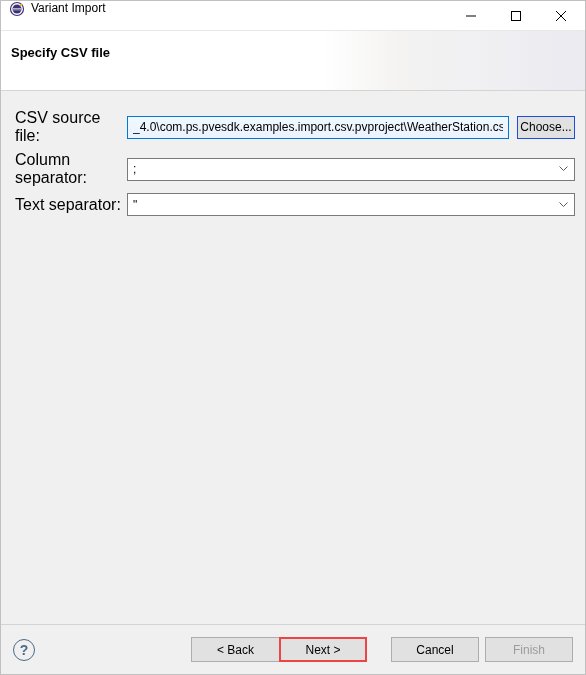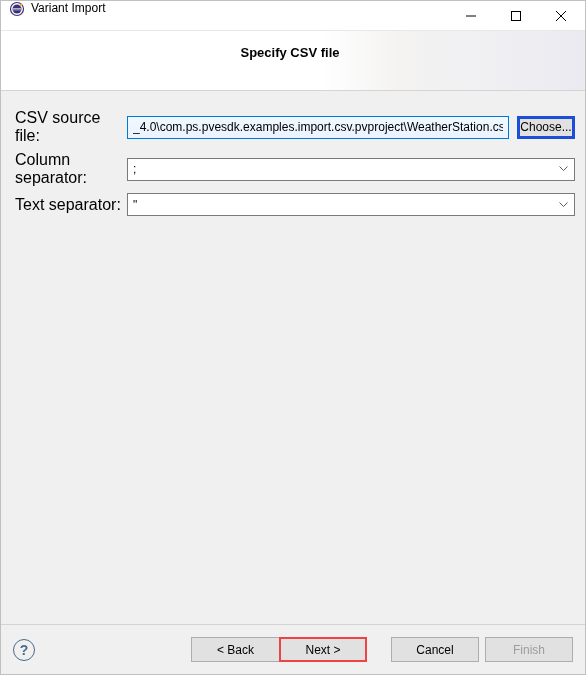--- a/index.html
+++ b/index.html
@@ -54,21 +54,20 @@
     }
     .titlebar-btn svg {
       width: 10px;
       height: 10px;
     }
     .header-area {
       height: 60px;
       background: linear-gradient(90deg, #ffffff 0%, #ffffff 55%, #f4f3f2 68%, #ebeaf1 100%);
       border-bottom: 1px solid #d4d4d4;
       padding: 14px 16px 0 10px;
-      text-align: center;
     }
     .header-title {
       font-size: 13px;
       font-weight: bold;
       color: #000;
     }
     .content-area {
       flex: 1;
       background: #f0f0f0;
       padding: 18px 10px 10px 14px;
@@ -122,21 +121,21 @@
       pointer-events: none;
     }
     .select-arrow svg {
       width: 9px;
       height: 6px;
       display: block;
     }
     .choose-btn {
       height: 23px;
       width: 58px;
-      border: 3px solid #1d4ed8;
+      border: 1px solid #1d4ed8;
       background: #e1e1e1;
       font-size: 12px;
       font-family: inherit;
       cursor: pointer;
       margin-left: 4px;
     }
     .footer-area {
       height: 50px;
       background: #f0f0f0;
       border-top: 1px solid #d4d4d4;

